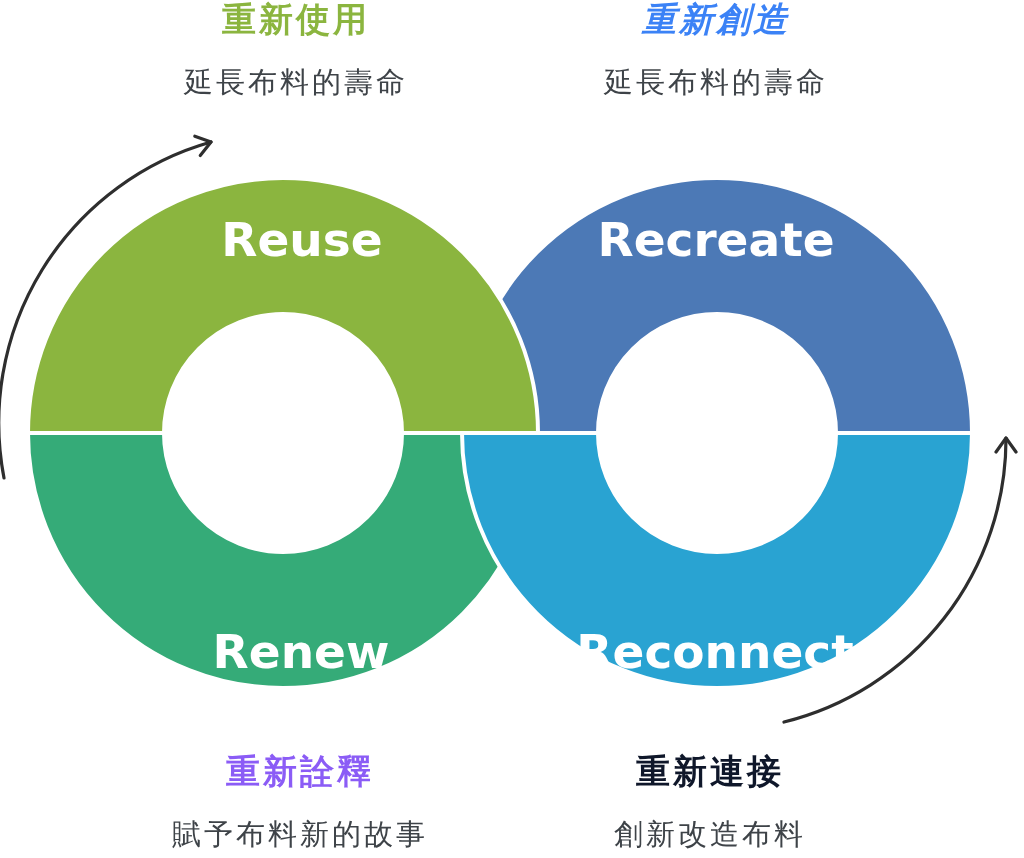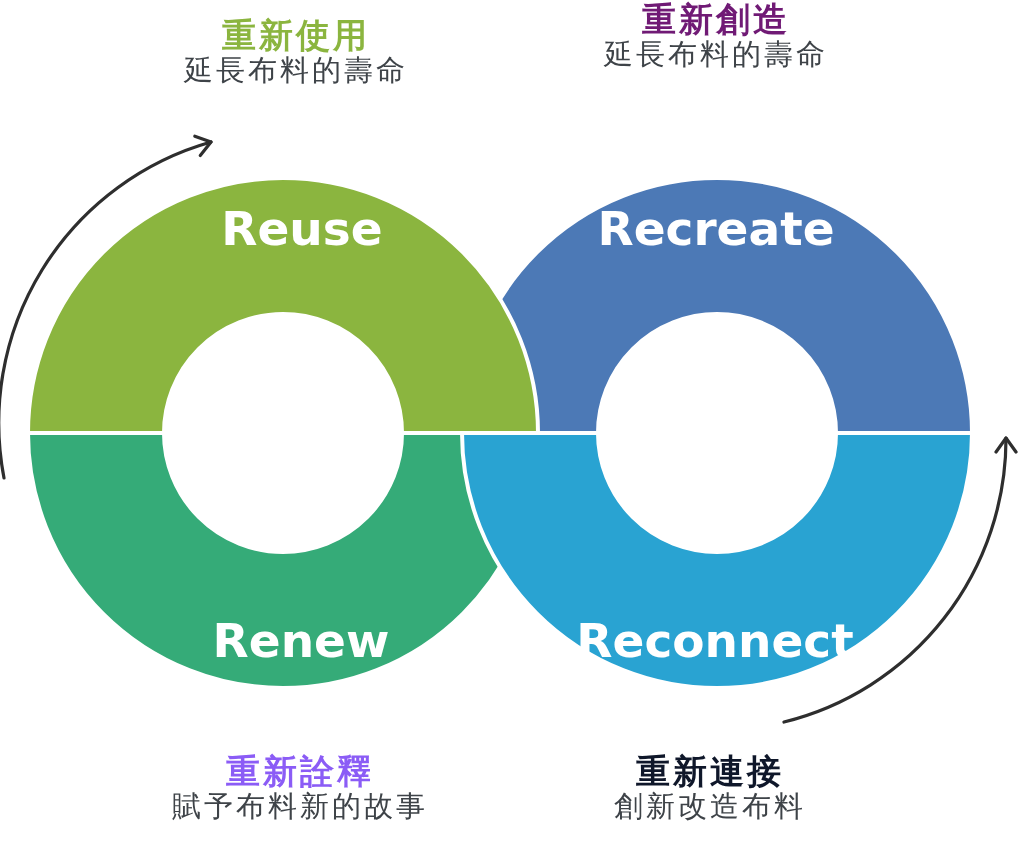--- a/index.html
+++ b/index.html
@@ -6,30 +6,30 @@
   .stage {
     position:relative; width:1024px; height:858px; overflow:hidden;
     background:#ffffff;
     font-family:"DejaVu Sans","Liberation Sans",sans-serif;
   }
   .stage svg { position:absolute; left:0; top:0; }
   .seg { stroke:#ffffff; stroke-width:4; stroke-linejoin:round; }
   .arrow { fill:none; stroke-width:3.2; stroke-linecap:round; }
   .ring-label {
     position:absolute; transform:translate(-50%,-50%);
-    color:#ffffff; font-weight:700; font-size:47px; white-space:nowrap;
+    color:#ffffff; font-weight:700; font-size:47px; white-space:nowrap;margin-top:11px;
   }
   .label-block {
     position:absolute; transform:translateX(-50%);
     text-align:center; white-space:nowrap;
   }
   .cap-title { font-size:34px; font-weight:700; letter-spacing:3px; line-height:38px; }
-  .cap-sub   { font-size:29px; letter-spacing:3px; line-height:32px; color:#3E4348; }
+  .cap-sub   { margin-top:28px; font-size:29px; letter-spacing:3px; line-height:32px; color:#3E4348; }
   .c-green   { color:#8BB53F; }
-  .c-blue    { color:#701a75; }
+  .c-blue    { color:#3b82f6;font-style:italic; }
   .c-emerald { color:#8b5cf6; }
   .c-cyan    { color:#0f172a; }
 </style>
 </head>
 <body>
 
 <div class="stage">
 
   <svg width="1024" height="858" viewBox="0 0 1024 858">
     <defs>
@@ -48,21 +48,21 @@
 
     <path class="arrow" d="M 4 478 A 292 292 0 0 1 211 142" marker-end="url(#ah)" stroke="#2E2E2E"></path>
     <path class="arrow" d="M 784 722 A 292 292 0 0 0 1006 438" marker-end="url(#ah)" stroke="#2E2E2E"></path>
   </svg>
 
   <div class="ring-label" style="left:302px; top:228px">Reuse</div>
   <div class="ring-label" style="left:301px; top:640px">Renew</div>
   <div class="ring-label" style="left:716px; top:228px">Recreate</div>
   <div class="ring-label" style="left:715px; top:640px">Reconnect</div>
 
-  <div class="label-block" style="left:296px; top:16px">
+  <div class="label-block" style="left:296px; top:0px">
     <div class="cap-title c-green">重新使用</div>
     <div class="cap-sub">延長布料的壽命</div>
   </div>
 
   <div class="label-block" style="left:716px; top:0px">
     <div class="cap-title c-blue">重新創造</div>
     <div class="cap-sub">延長布料的壽命</div>
   </div>
 
   <div class="label-block" style="left:300px; top:752px">

